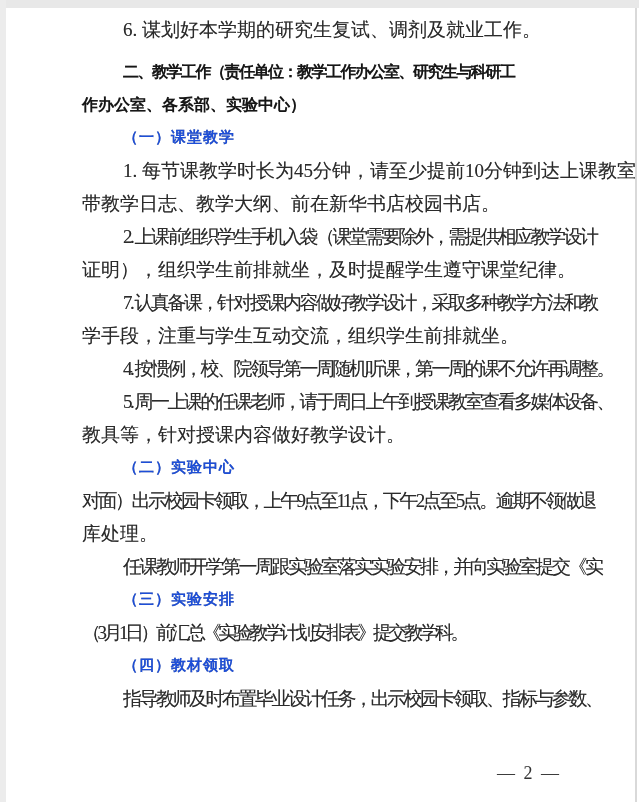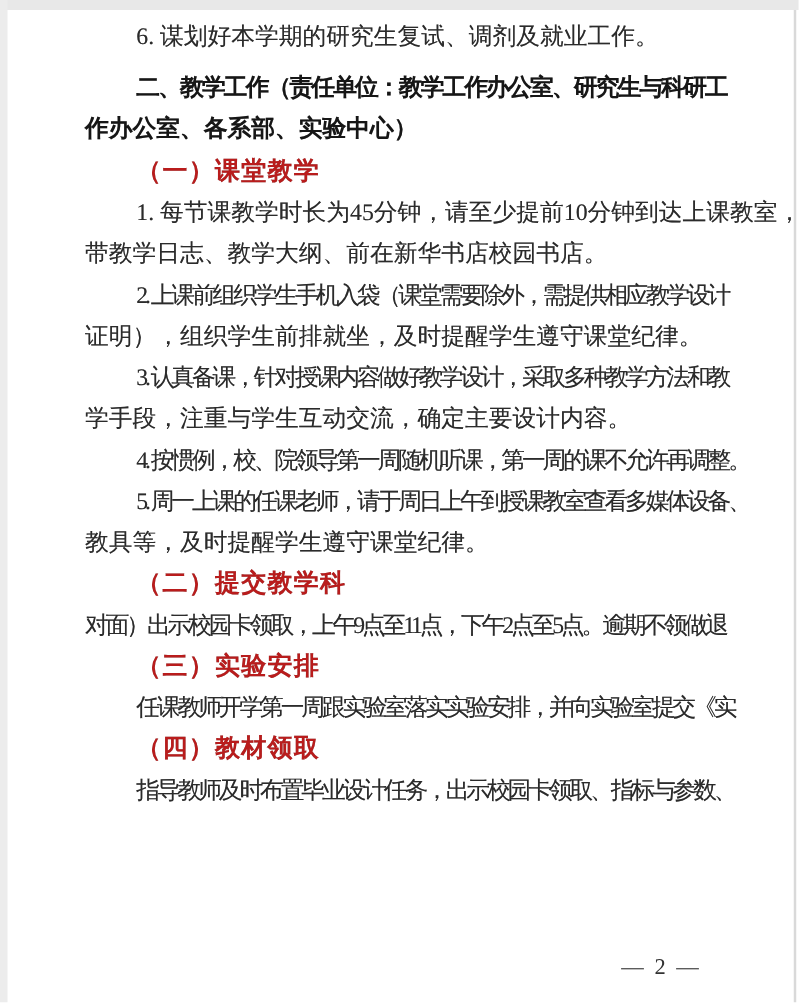--- a/index.html
+++ b/index.html
@@ -10,49 +10,49 @@
     overflow: hidden;
     font-family: "Liberation Serif", "DejaVu Serif", serif;
   }
   
   .edge-top    { position: absolute; top: 0; left: 0; right: 0; height: 8px; background: #e8e8e8; }
   .edge-left   { position: absolute; top: 0; left: 0; bottom: 0; width: 6px; background: #ececec; }
   .edge-right  { position: absolute; top: 8px; right: 2px; bottom: 0; width: 2px; background: #d9d9d9; }
 
   .content {
     position: absolute;
-    left: 68px; top: 13px;
+    left: 82px; top: 13px;
     width: 545px;
     color: #2b2b2b;
   }
   .line {
     height: 33px;
     line-height: 33px;
     font-size: 19px;
     white-space: nowrap;
     text-shadow: 0 0 0.5px rgba(40,40,40,0.45);
   }
   .indent { padding-left: 41px; }
   .mt9    { margin-top: 9px; }
 
   
   .bold {
-    font-family: Liberation Mono, monospace;
+    font-family: Liberation Serif, serif;
     font-weight: 700;
-    font-size: 19px;
+    font-size: 16px;
     color: #161616;
   }
   .squeeze { letter-spacing: -1.5px; }
 
   
   .kaiti {
     font-weight: 600;
-    font-size: 20px;
+    font-size: 15px;
     letter-spacing: 1px;
-    color: #b91c1c;
+    color: #1d4ed8;
   }
 
   
   .tight  { letter-spacing: -2.5px; }
   .xtight { letter-spacing: -3.5px; }
 
   .pagenum {
     position: absolute;
     top: 763px; left: 497px;
     font-size: 18px;
@@ -69,26 +69,28 @@
 
 <div class="content">
   <div class="line indent">6. 谋划好本学期的研究生复试、调剂及就业工作。</div>
   <div class="line indent bold squeeze mt9">二、教学工作（责任单位：教学工作办公室、研究生与科研工</div>
   <div class="line bold">作办公室、各系部、实验中心）</div>
   <div class="line indent kaiti">（一）课堂教学</div>
   <div class="line indent">1. 每节课教学时长为45分钟，请至少提前10分钟到达上课教室，携</div>
   <div class="line">带教学日志、教学大纲、前在新华书店校园书店。</div>
   <div class="line indent tight">2. 上课前组织学生手机入袋（课堂需要除外，需提供相应教学设计</div>
   <div class="line">证明），组织学生前排就坐，及时提醒学生遵守课堂纪律。</div>
-  <div class="line indent tight">3. 认真备课，针对授课内容做好教学设计，采取多种教学方法和教</div>
-  <div class="line">学手段，注重与学生互动交流，确定主要设计内容。</div>
+  <div class="line indent tight">7. 认真备课，针对授课内容做好教学设计，采取多种教学方法和教</div>
+  <div class="line">学手段，注重与学生互动交流，组织学生前排就坐。</div>
   <div class="line indent tight">4. 按惯例，校、院领导第一周随机听课，第一周的课不允许再调整。</div>
   <div class="line indent tight">5. 周一上课的任课老师，请于周日上午到授课教室查看多媒体设备、</div>
-  <div class="line">教具等，及时提醒学生遵守课堂纪律。</div>
-  <div class="line indent kaiti">（二）提交教学科</div>
+  <div class="line">教具等，针对授课内容做好教学设计。</div>
+  <div class="line indent kaiti">（二）实验中心</div>
   <div class="line tight">对面）出示校园卡领取，上午9点至11点，下午2点至5点。逾期不领做退</div>
+  <div class="line">库处理。</div>
+  <div class="line indent tight">任课教师开学第一周跟实验室落实实验安排，并向实验室提交《实</div>
   <div class="line indent kaiti">（三）实验安排</div>
-  <div class="line indent tight">任课教师开学第一周跟实验室落实实验安排，并向实验室提交《实</div>
+  <div class="line xtight">（3月1日）前汇总《实验教学计划安排表》提交教学科。</div>
   <div class="line indent kaiti">（四）教材领取</div>
   <div class="line indent tight">指导教师及时布置毕业设计任务，出示校园卡领取、指标与参数、</div>
 </div>
 
 <div class="pagenum">— 2 —</div>
 
 </body></html>

